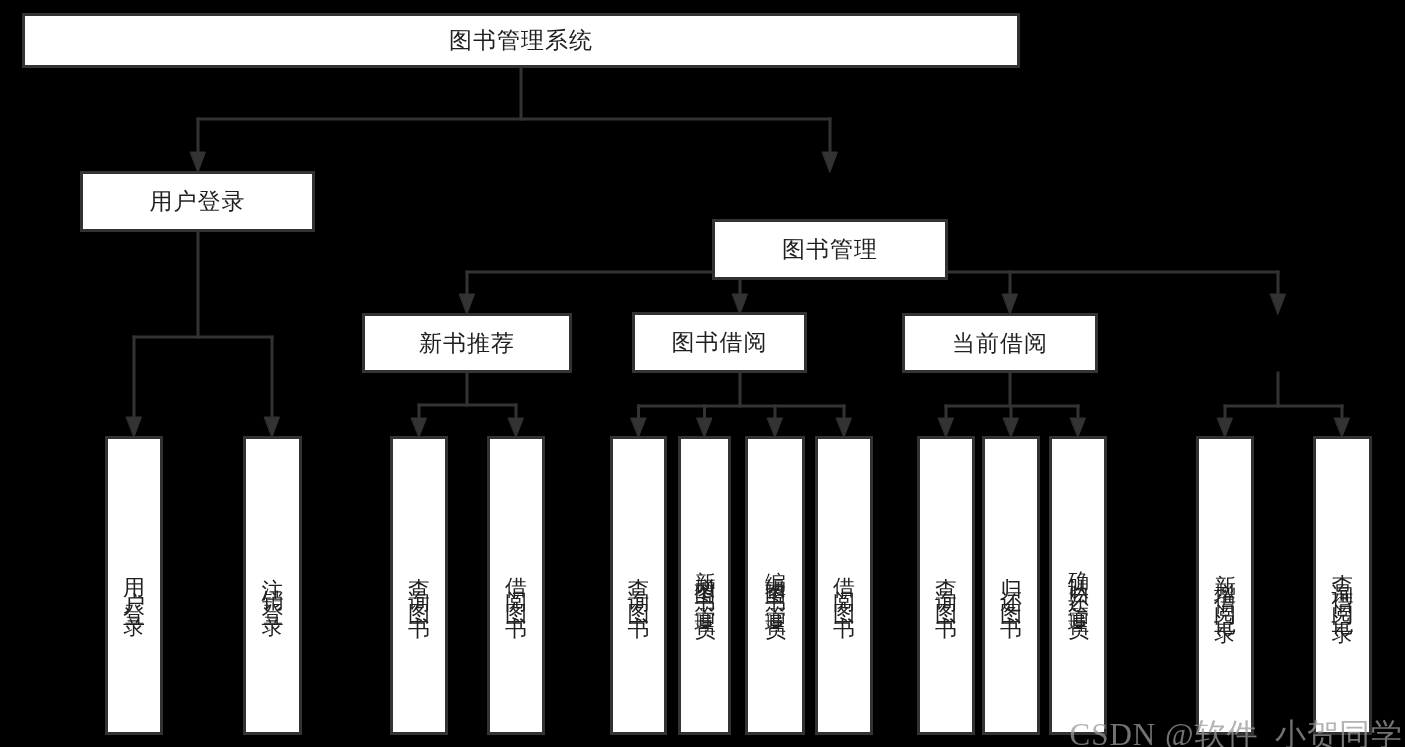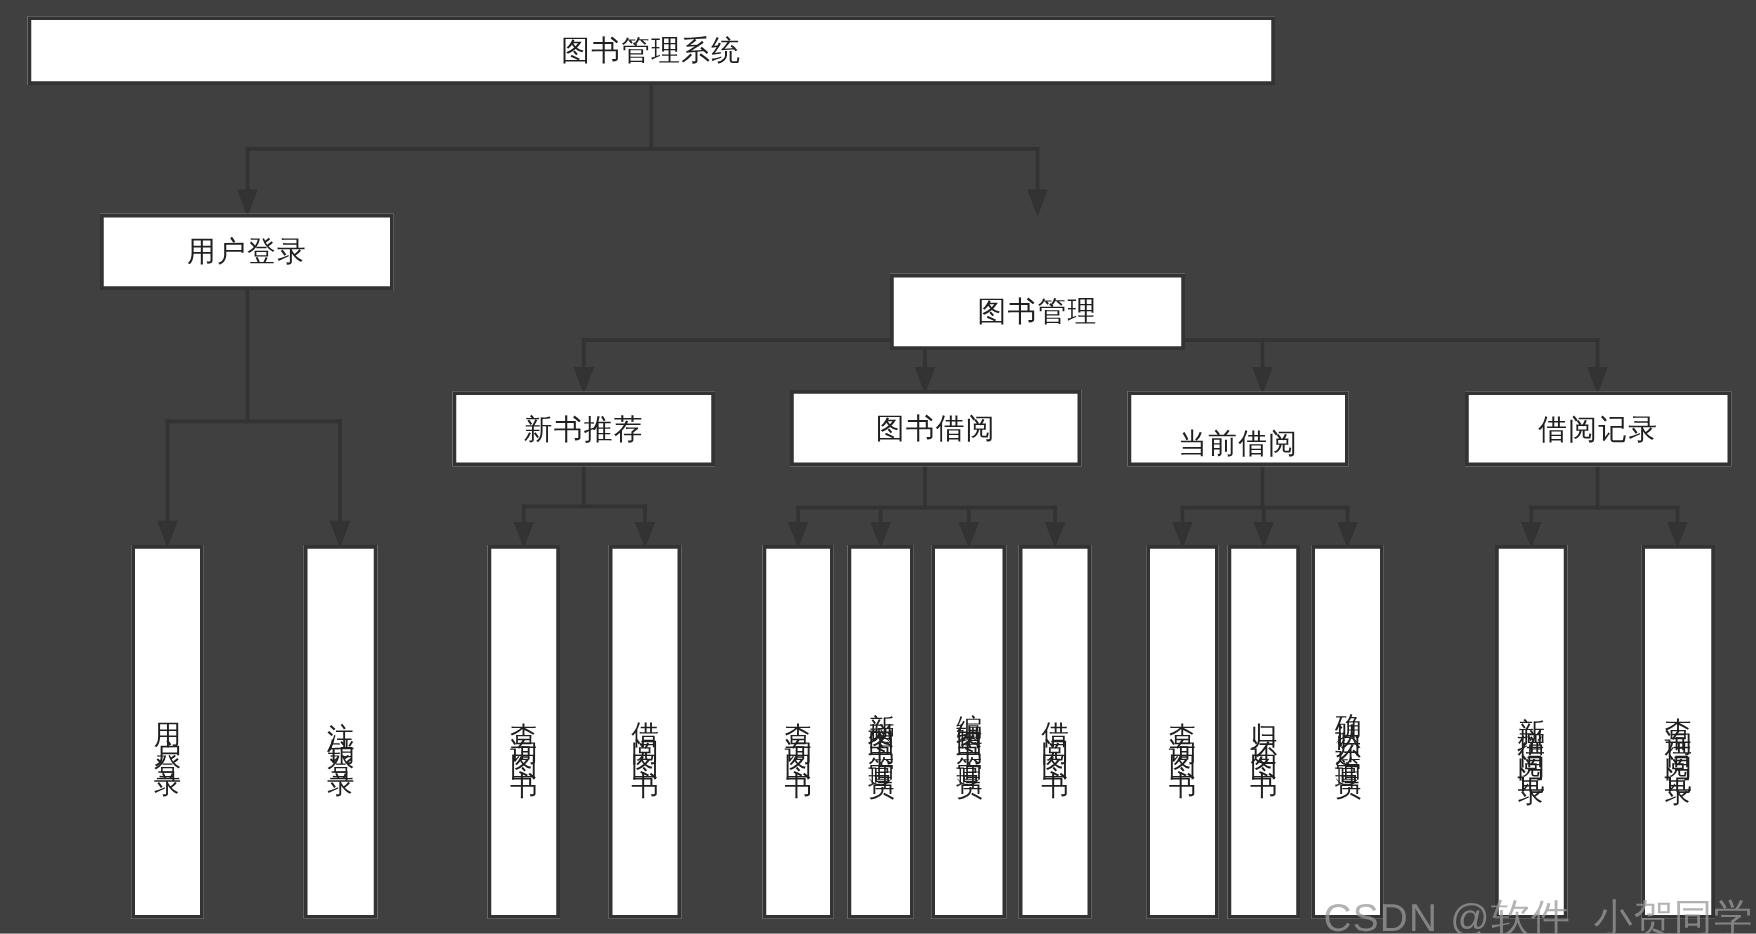--- a/index.html
+++ b/index.html
@@ -1,20 +1,20 @@
 <!DOCTYPE html>
 <html><head>
 <meta charset="utf-8">
 <style>
   html,body{margin:0;padding:0;background:#ffffff;}
   .canvas{
     position:relative;
     width:1405px;height:747px;
-    background:#404040;
-    font-family:Liberation Sans, sans-serif;
+    background:#000000;
+    font-family:Liberation Serif, serif;
     overflow:hidden;
   }
   .wires{position:absolute;left:0;top:0;z-index:1;}
   .node{
     position:absolute;
     box-sizing:border-box;
     border:3px solid #333333;
     background:#ffffff;
     display:flex;align-items:center;justify-content:center;
     color:#1f1f1f;
@@ -141,28 +141,25 @@
   <div class="node" style="left:80px;top:171px;width:235px;height:61px;">
     <span>用户登录</span>
   </div>
   <div class="node" style="left:712px;top:171px;width:236px;height:61px;margin-top:48px;">
     <span>图书管理</span>
   </div>
 
   <div class="node" style="left:362px;top:313px;width:210px;height:60px;">
     <span>新书推荐</span>
   </div>
-  <div class="node" style="left:632px;top:312px;width:233px;height:61px;">
+  <div class="node" style="left:632px;top:312px;width:175px;height:61px;">
     <span>图书借阅</span>
   </div>
-  <div class="node" style="left:902px;top:313px;width:177px;height:60px;align-items:flex-end;">
+  <div class="node" style="left:902px;top:313px;width:196px;height:60px;">
     <span>当前借阅</span>
-  </div>
-  <div class="node" style="left:1172px;top:313px;width:213px;height:60px;">
-    <span>借阅记录</span>
   </div>
 
   <div class="vnode" style="left:105px;top:436px;width:58px;height:299px;">
     <span class="vlabel">用户登录</span>
   </div>
   <div class="vnode" style="left:243px;top:436px;width:59px;height:299px;">
     <span class="vlabel">注销登录</span>
   </div>
 
   <div class="vnode" style="left:390px;top:436px;width:58px;height:299px;">

